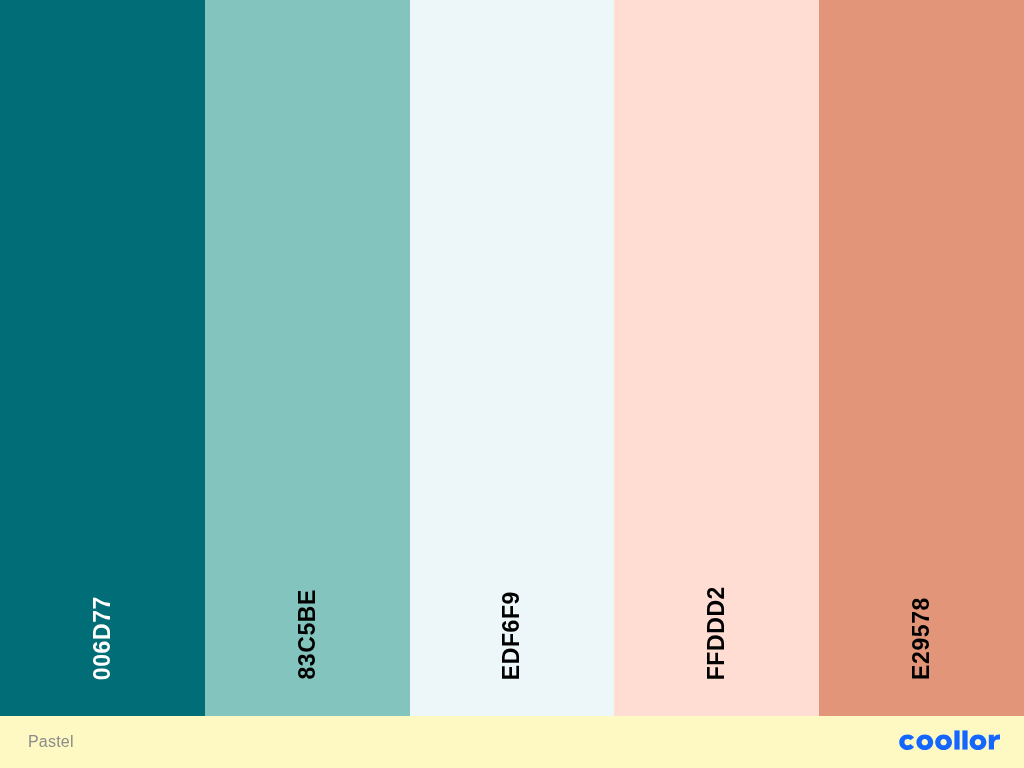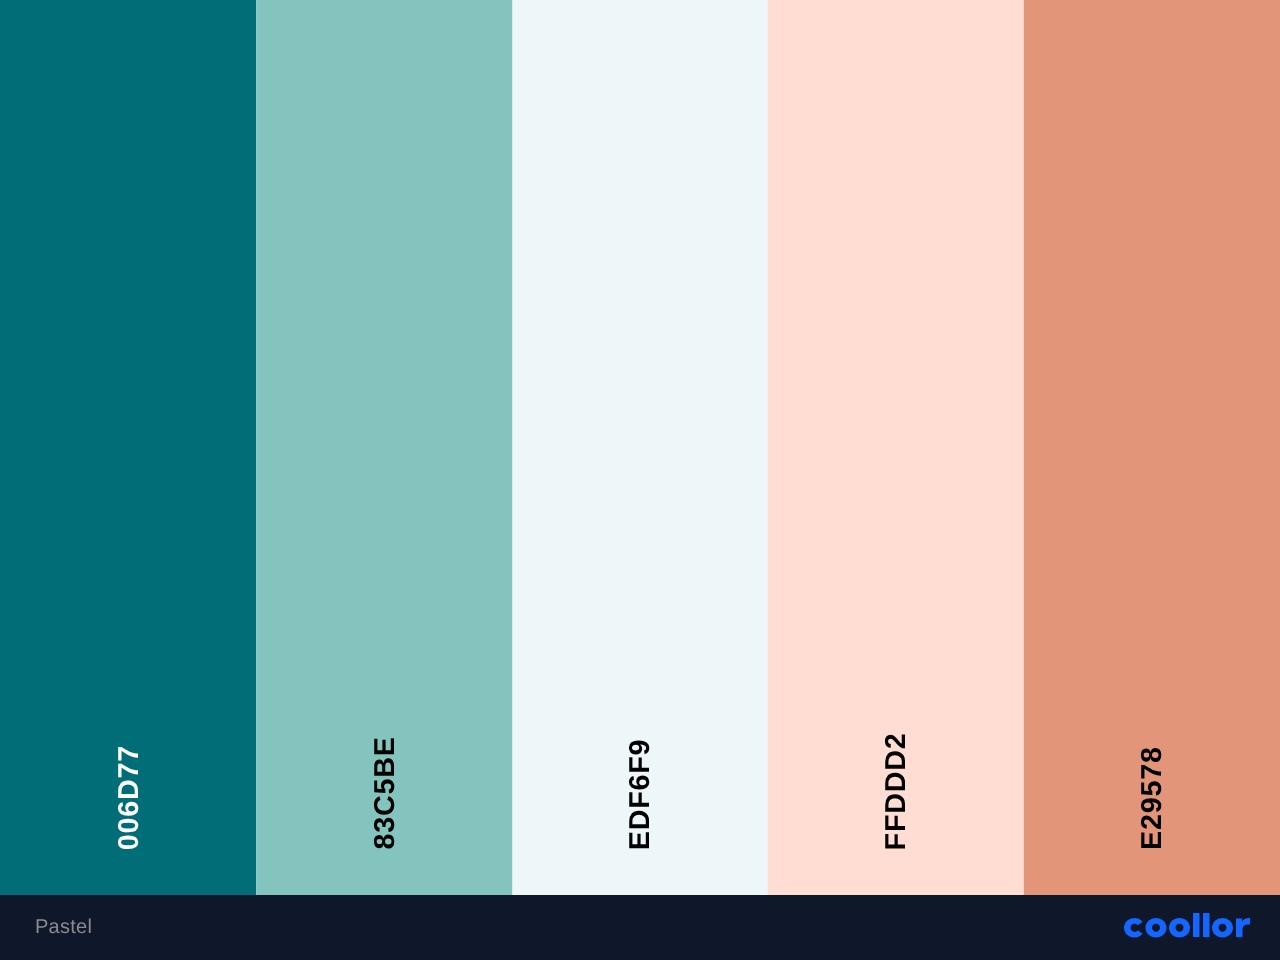--- a/index.html
+++ b/index.html
@@ -54,21 +54,21 @@
     margin-bottom: 36px;
     user-select: none;
   }
 
   
   .footer {
     position: relative;
     flex: 1 1 auto;
     width: 1024px;
     height: 52px;
-    background: #0f172a;
+    background: #fef9c3;
     display: flex;
     align-items: center;
     justify-content: space-between;
     padding: 0 24px 0 28px;
   }
 
   .palette-name {
     font-family: "Liberation Sans", sans-serif;
     font-size: 16px;
     font-weight: normal;

